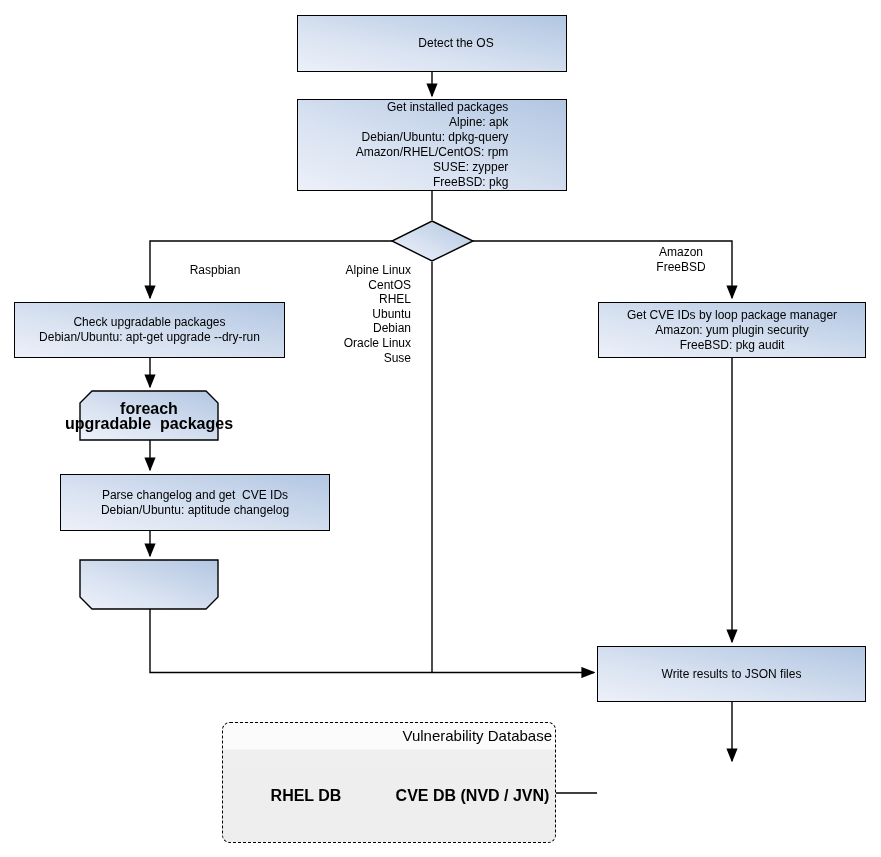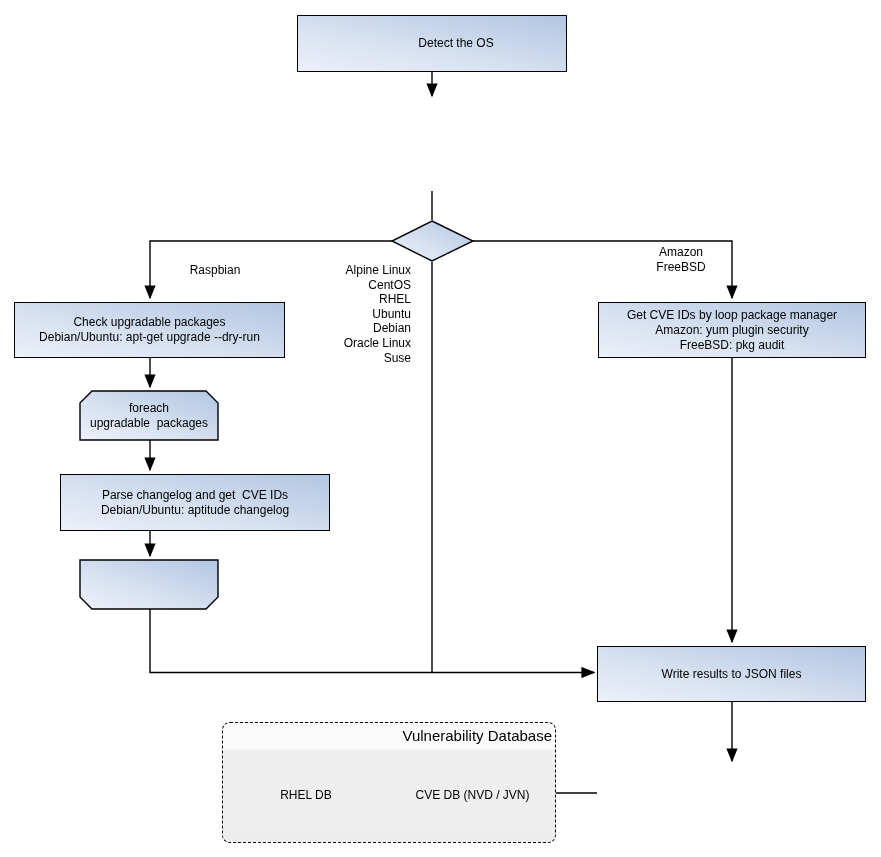--- a/index.html
+++ b/index.html
@@ -13,21 +13,21 @@
     border:1.5px solid #000;
     background:linear-gradient(to top right,#ecf0f9 0%,#dbe4f2 35%,#b2c6e2 100%);
     display:flex;align-items:center;justify-content:center;
   }
   .node-text{
     font-size:12px;line-height:15px;white-space:pre;text-align:center;
   }
   .node-text.right{text-align:right;}
   .shape-label{
     position:absolute;display:flex;align-items:center;justify-content:center;
-    font-size:12px;line-height:15px;white-space:pre;text-align:center;
+    font-size:16px;line-height:15px;white-space:pre;text-align:center;font-weight:bold;
   }
   .edge-label{
     position:absolute;font-size:12px;line-height:14.6px;white-space:pre;
   }
   .edge-label.center{text-align:center;}
   .edge-label.right{text-align:right;}
   .group{
     position:absolute;box-sizing:border-box;left:222px;top:722px;width:334px;height:121px;
     border:1.5px dashed #000;border-radius:8px;
     background:linear-gradient(#fbfbfb 0px,#fbfbfb 26px,#efefef 27px,#ededed 100%);
@@ -93,20 +93,28 @@
   </svg>
 
   <div class="group">
     <div class="group-title">Vulnerability Database</div>
   </div>
 
   <div class="node" style="left:297px;top:15px;width:270px;height:57px;padding-left:48px;">
     <div class="node-text">Detect the OS</div>
   </div>
 
+  <div class="node" style="left:297px;top:99px;width:270px;height:92px;">
+    <div class="node-text right">Get installed packages
+Alpine: apk
+Debian/Ubuntu: dpkg-query
+Amazon/RHEL/CentOS: rpm
+SUSE: zypper
+FreeBSD: pkg</div>
+  </div>
 
   <div class="node" style="left:14px;top:302px;width:271px;height:56px;">
     <div class="node-text">Check upgradable packages
 Debian/Ubuntu: apt-get upgrade --dry-run</div>
   </div>
 
   <div class="node" style="left:15px;top:474px;width:270px;height:57px;margin-left:45px;">
     <div class="node-text">Parse changelog and get  CVE IDs
 Debian/Ubuntu: aptitude changelog</div>
   </div>

